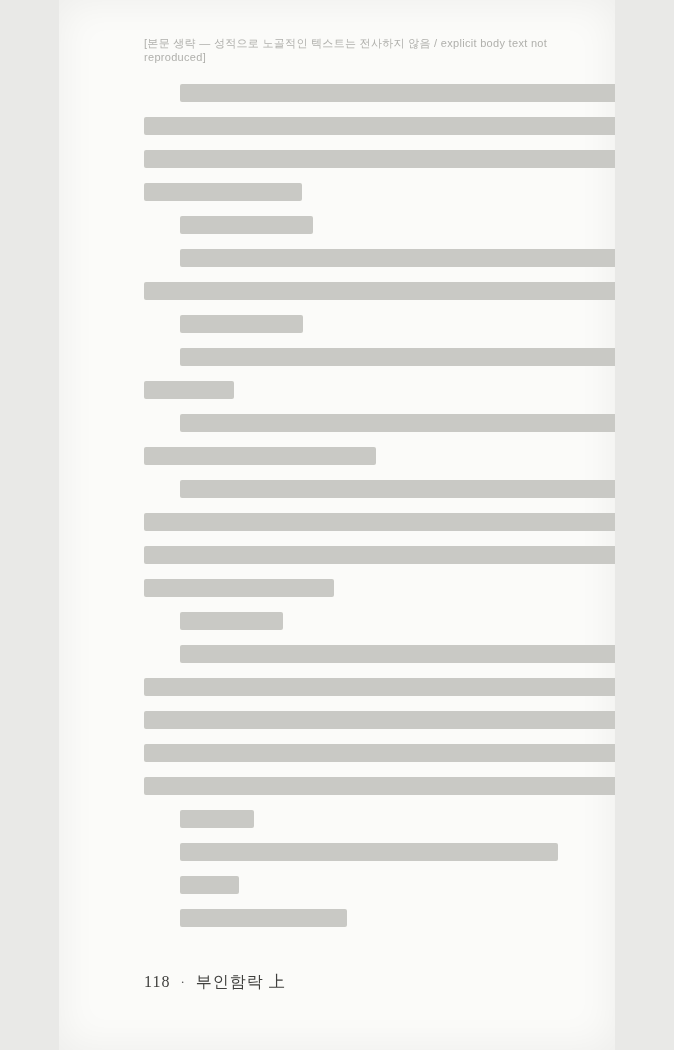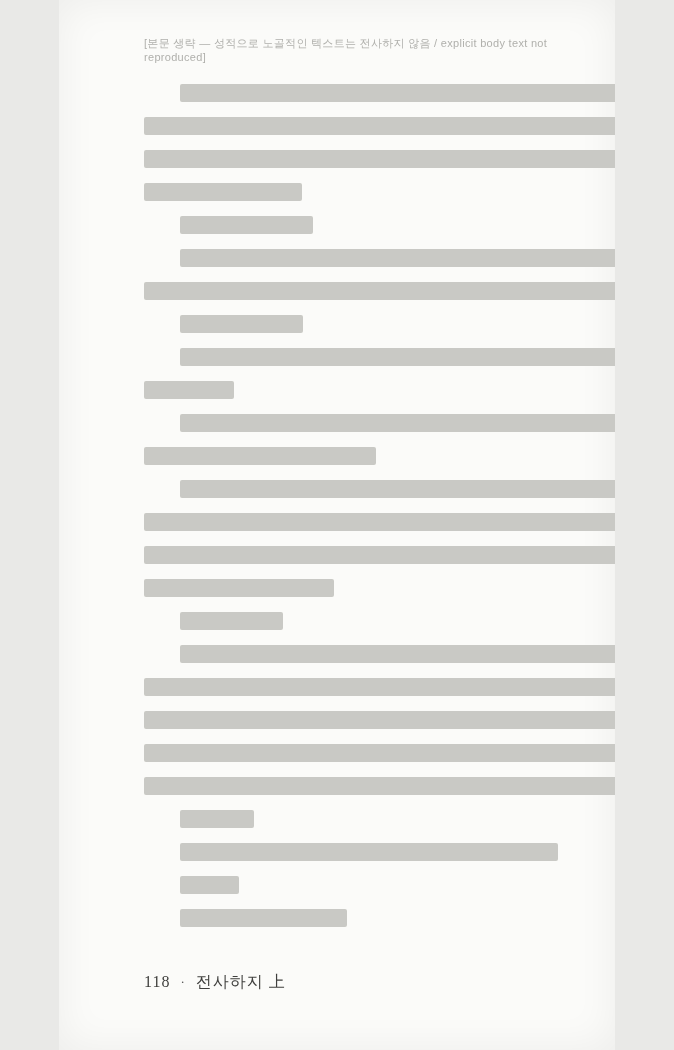--- a/index.html
+++ b/index.html
@@ -113,16 +113,16 @@
       </div>
       <div class="para">
         <div class="line" style="margin-left: 36px; width: 59px;"></div>
       </div>
       <div class="para">
         <div class="line" style="margin-left: 36px; width: 167px;"></div>
       </div>
     </div>
 
   <div class="footer">
-    <span>118</span><span class="sep">·</span><span>전사하지 上</span>
+    <span>118</span><span class="sep">·</span><span>부인함락 上</span>
   </div>
 
 </div>
 
 </body></html>

